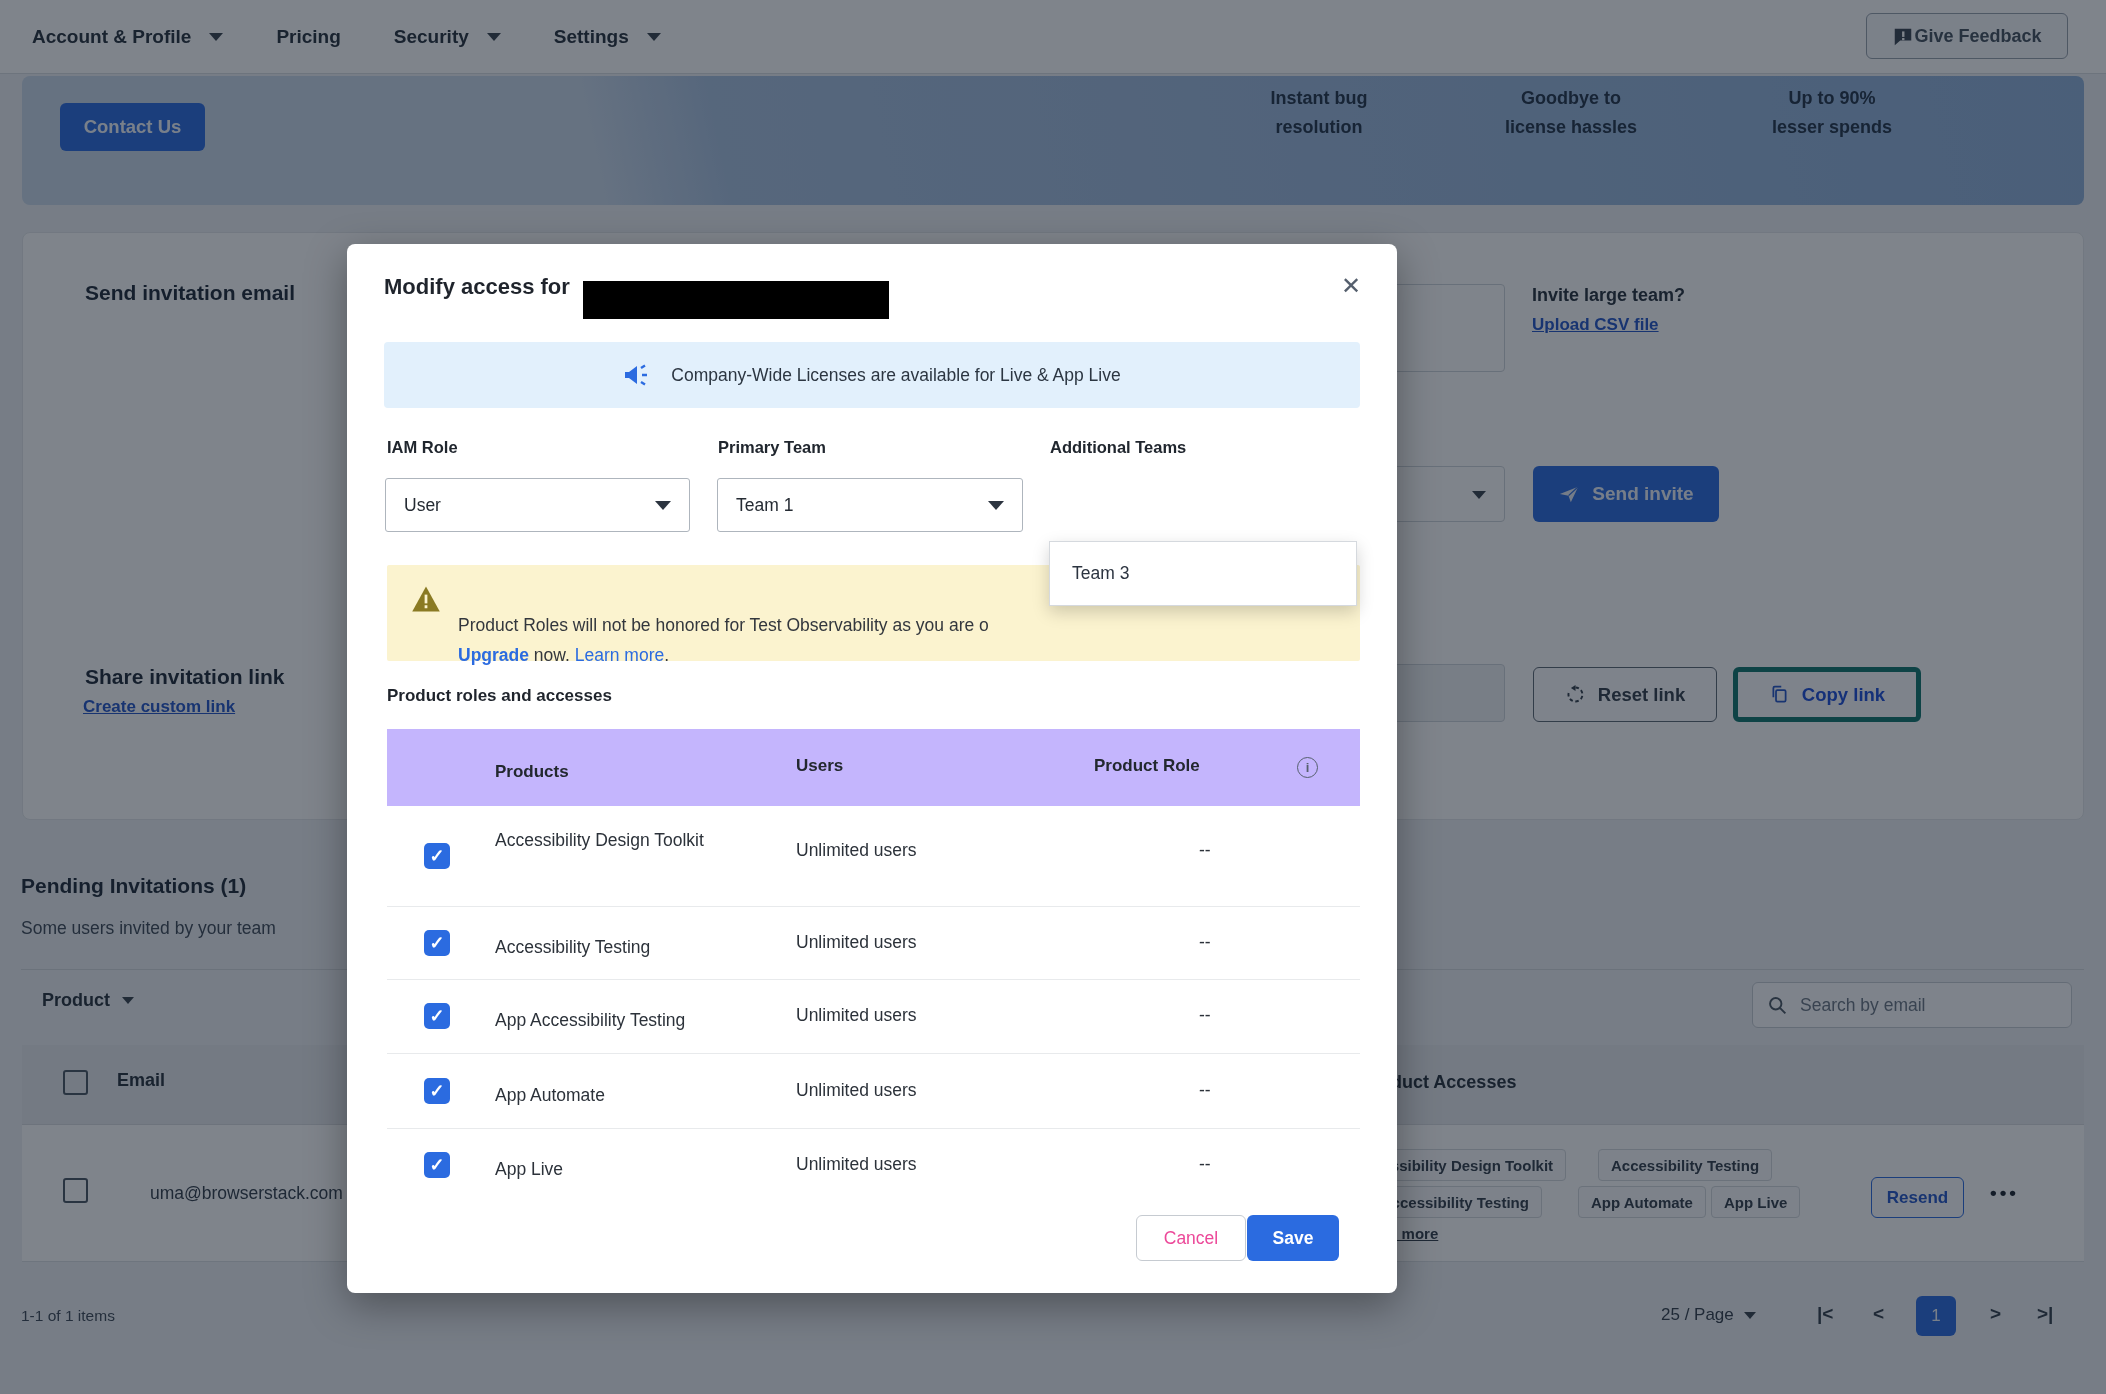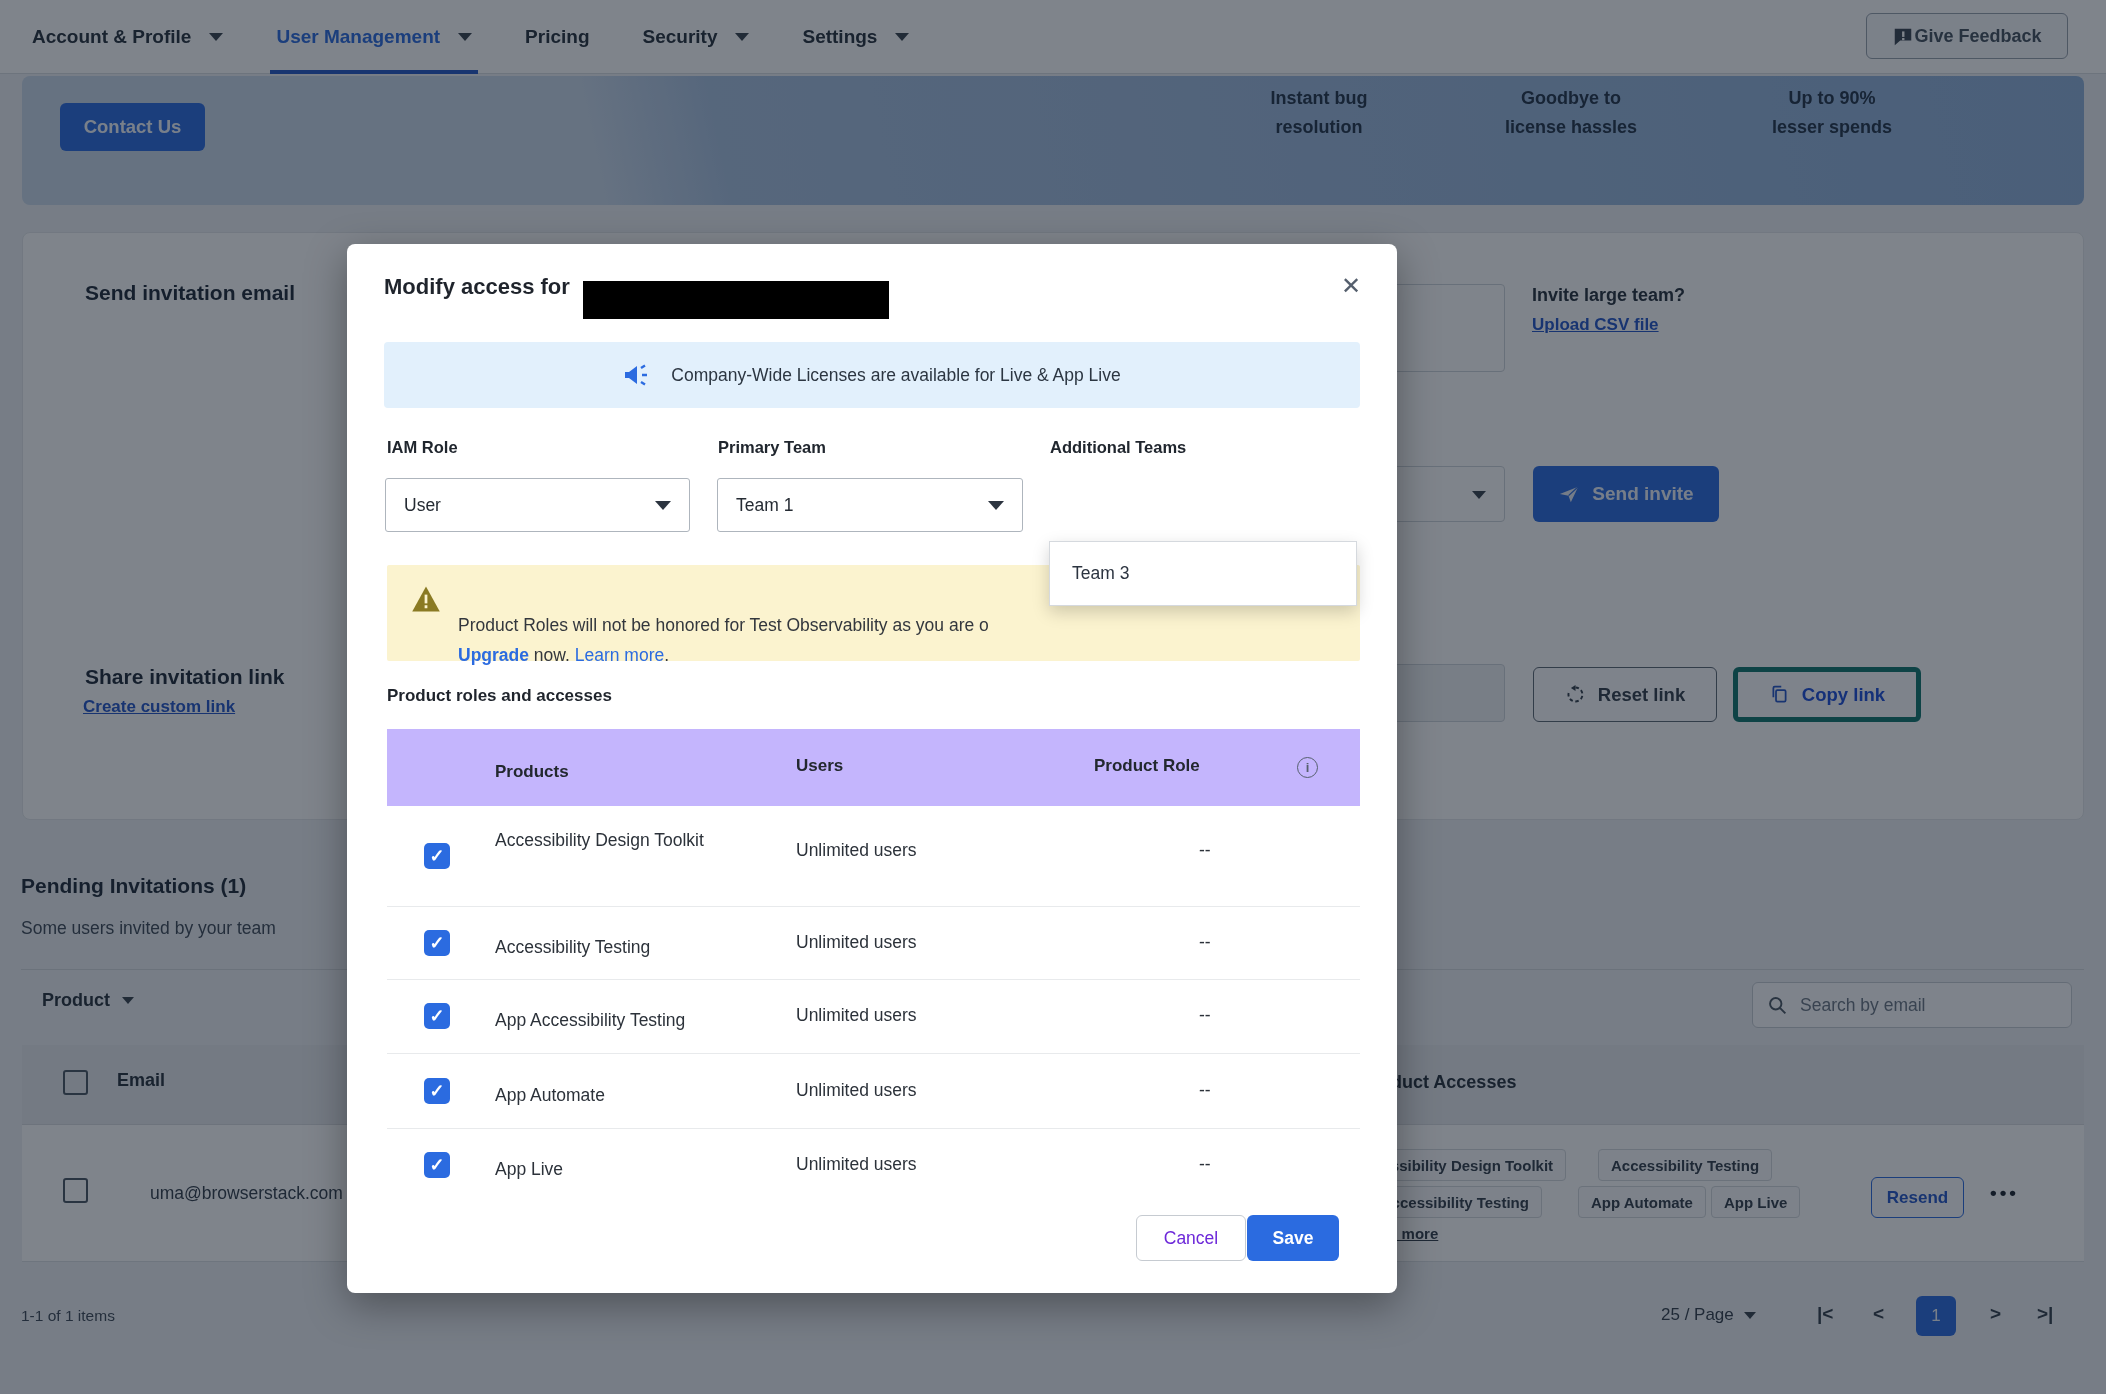--- a/index.html
+++ b/index.html
@@ -118,41 +118,37 @@
   .m-cb { position:absolute; left:37px; width:26px; height:26px; background:#2b6be0; border-radius:5px;
           color:#fff; font-size:18px; font-weight:bold; display:flex; align-items:center;
           justify-content:center; cursor:pointer; }
   .col-prod { position:absolute; left:108px; width:260px; line-height:31px; }
   .col-users { position:absolute; left:409px; }
   .col-role { position:absolute; left:812px; }
   .info-circ { position:absolute; left:910px; top:28px; width:21px; height:21px; border:1.5px solid #555f6d;
                border-radius:50%; font-size:13px; color:#555f6d; display:flex; align-items:center;
                justify-content:center; font-weight:bold; cursor:pointer; }
   .m-cancel { position:absolute; left:789px; top:971px; width:110px; height:46px; border:1px solid #c6cbd1;
-              border-radius:6px; background:#fff; font-size:17.5px; color:#6d28d9;
+              border-radius:6px; background:#fff; font-size:17.5px; color:#ec4899;
               display:flex; align-items:center; justify-content:center; cursor:pointer; }
   .m-save { position:absolute; left:900px; top:971px; width:92px; height:46px; border-radius:6px;
             background:#2b6be0; font-size:17.5px; color:#ffffff; font-weight:bold;
             display:flex; align-items:center; justify-content:center; cursor:pointer; }
   svg { display:block; }
 </style>
 </head>
 <body>
 
 <div id="root">
 
   <div class="nav">
     <div class="nav-item">
       <span>Account &amp; Profile</span>
       <span class="caret"></span>
     </div>
-    <div class="nav-item active">
-      <span>User Management</span>
-      <span class="caret"></span>
-    </div>
     <div class="nav-item">
       <span>Pricing</span>
     </div>
     <div class="nav-item">
       <span>Security</span>
       <span class="caret"></span>
     </div>
     <div class="nav-item">
       <span>Settings</span>
       <span class="caret"></span>

